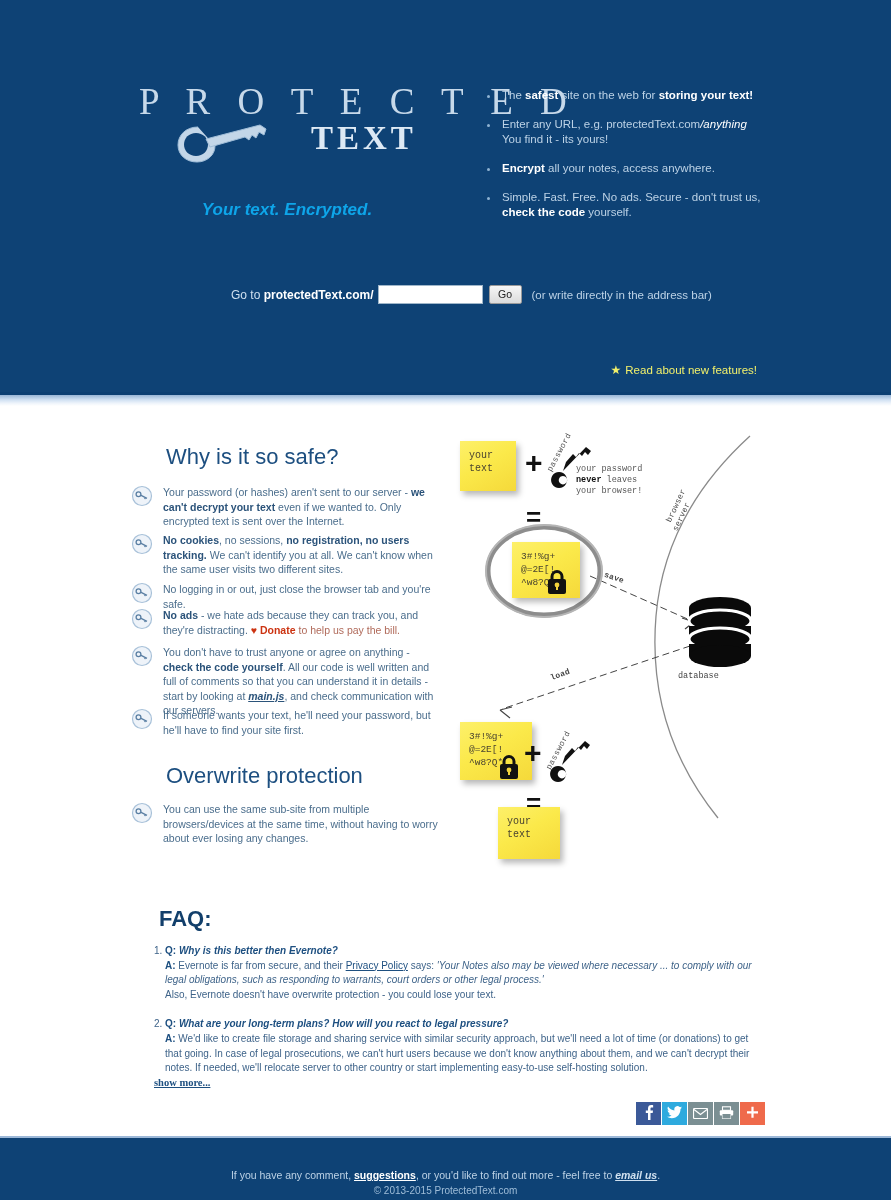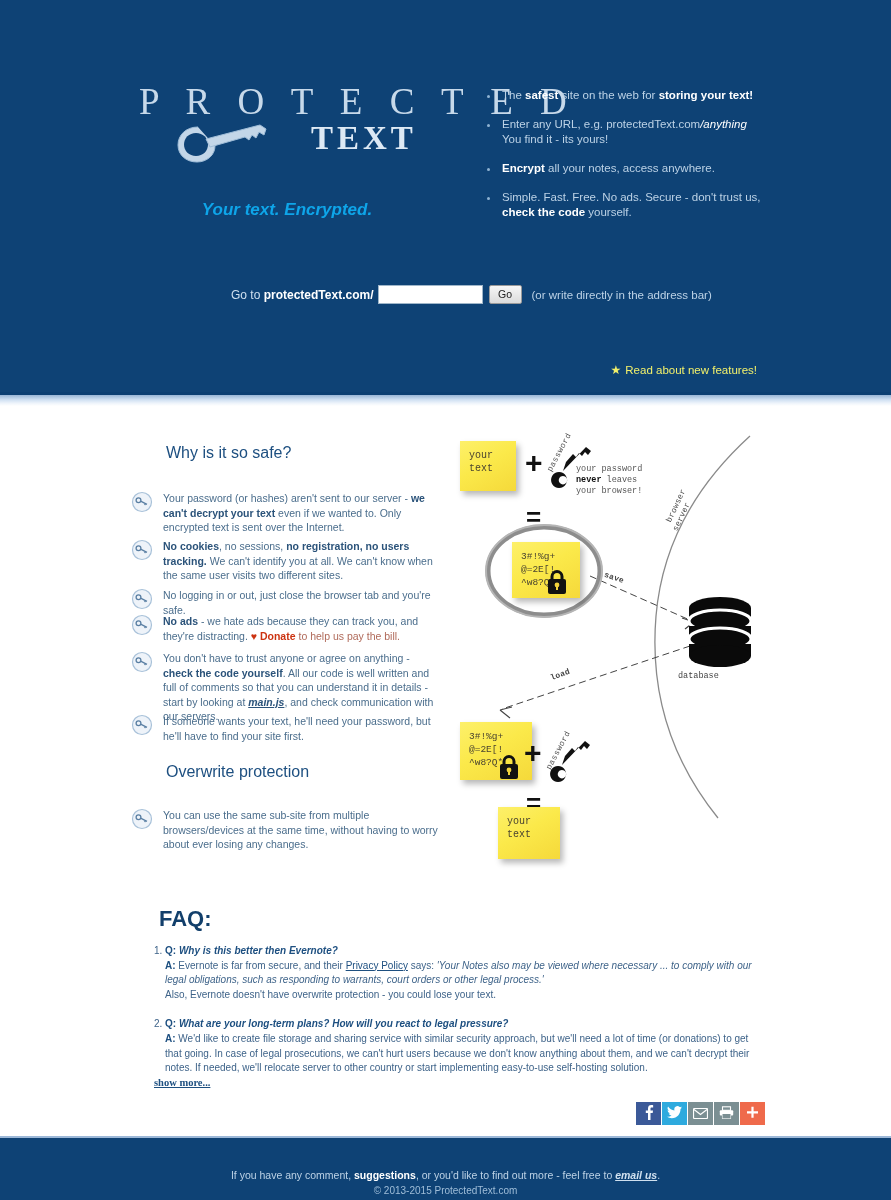--- a/index.html
+++ b/index.html
@@ -78,27 +78,27 @@
 
   #hdr-fade {
     position:absolute; left:0; top:392px; width:891px; height:14px;
     background: linear-gradient(#0b3f72 0%, #0b3f72 22%, #9cb8d8 24%, #cfe0f2 55%, #eef4fb 80%, #ffffff 100%);
   }
 
   
   #main { position:absolute; left:0; top:406px; width:891px; }
 
   .sec-title {
-    font-size:16px; color:#1d4f80; font-weight:400;
+    font-size:22px; color:#1d4f80; font-weight:400;
     font-family:"Liberation Sans", sans-serif;
   }
   #why-title { position:absolute; left:166px; top:38px; }
   #ow-title  { position:absolute; left:166px; top:357px; }
 
-  .feat { position:absolute; display:flex;margin-top:6px; }
+  .feat { position:absolute; display:flex; }
   .feat .keyicon { width:22px; height:22px; flex:0 0 22px; margin-right:10px; }
   .feat .ftxt {
     font-size:10.5px; line-height:14.5px; color:#4a6d8c; width:277px;
   }
   .feat .ftxt b { color:#2b537a; font-weight:bold; }
   .feat .ftxt a { color:#2b537a; font-weight:bold; font-style:italic; text-decoration:underline; }
   .feat .ftxt .don { color:#cc3311; font-weight:bold; }
   .feat .ftxt .heart { color:#cc3311; }
   .feat .ftxt .redtail { color:#b06a5a; }
 
@@ -206,21 +206,21 @@
 
   
   #footer {
     position:absolute; left:0; top:1136px; width:891px; height:64px;
     background:#0e4275; border-top:2px solid #9cb8d8;
   }
   #foot1 {
     position:absolute; width:891px; top:31px; text-align:center;
     font-size:10.5px; color:#bcd2e6;
   }
-  #foot1 b { color:#ffffff; font-weight:bold; }
+  #foot1 b { color:#ffffff; font-weight:bold;text-decoration:underline; }
   #foot1 a { color:#cfe0ef; font-style:italic; font-weight:bold; text-decoration:underline; }
   #foot2 {
     position:absolute; width:891px; top:47px; text-align:center;
     font-size:10px; color:#9fbdd8;
   }
 </style>
 </head>
 <body>
 
 <div id="header">

